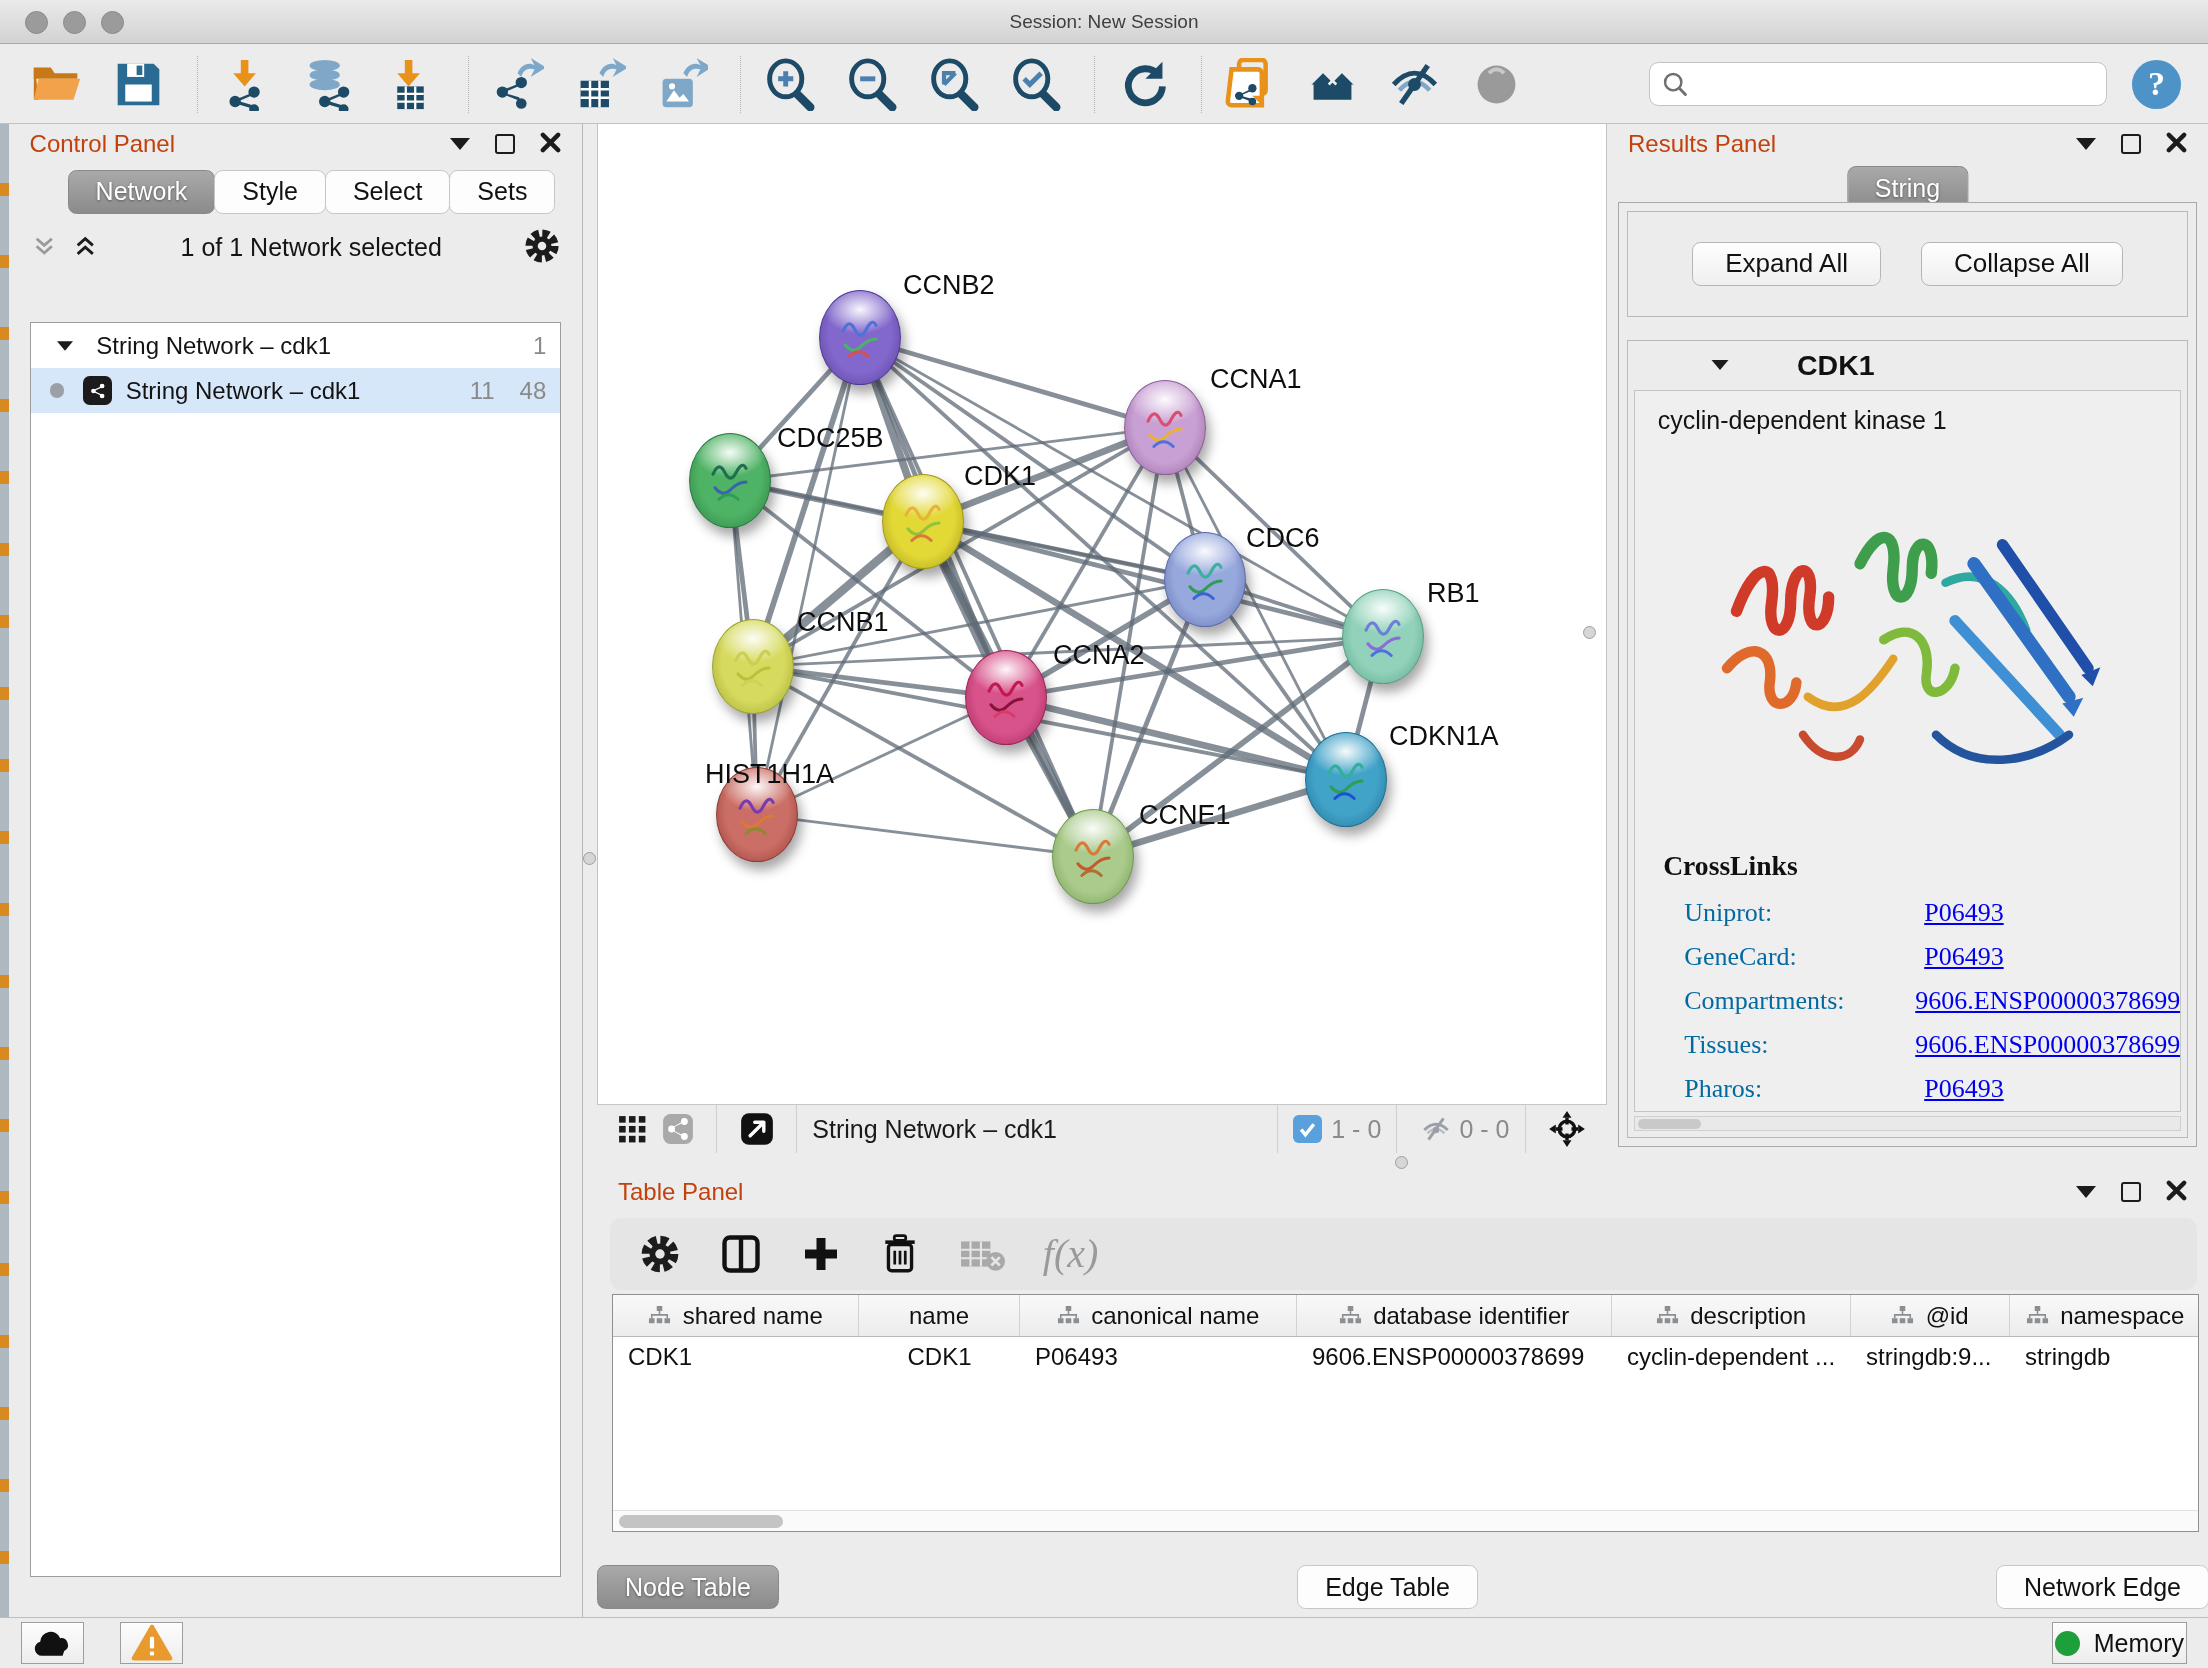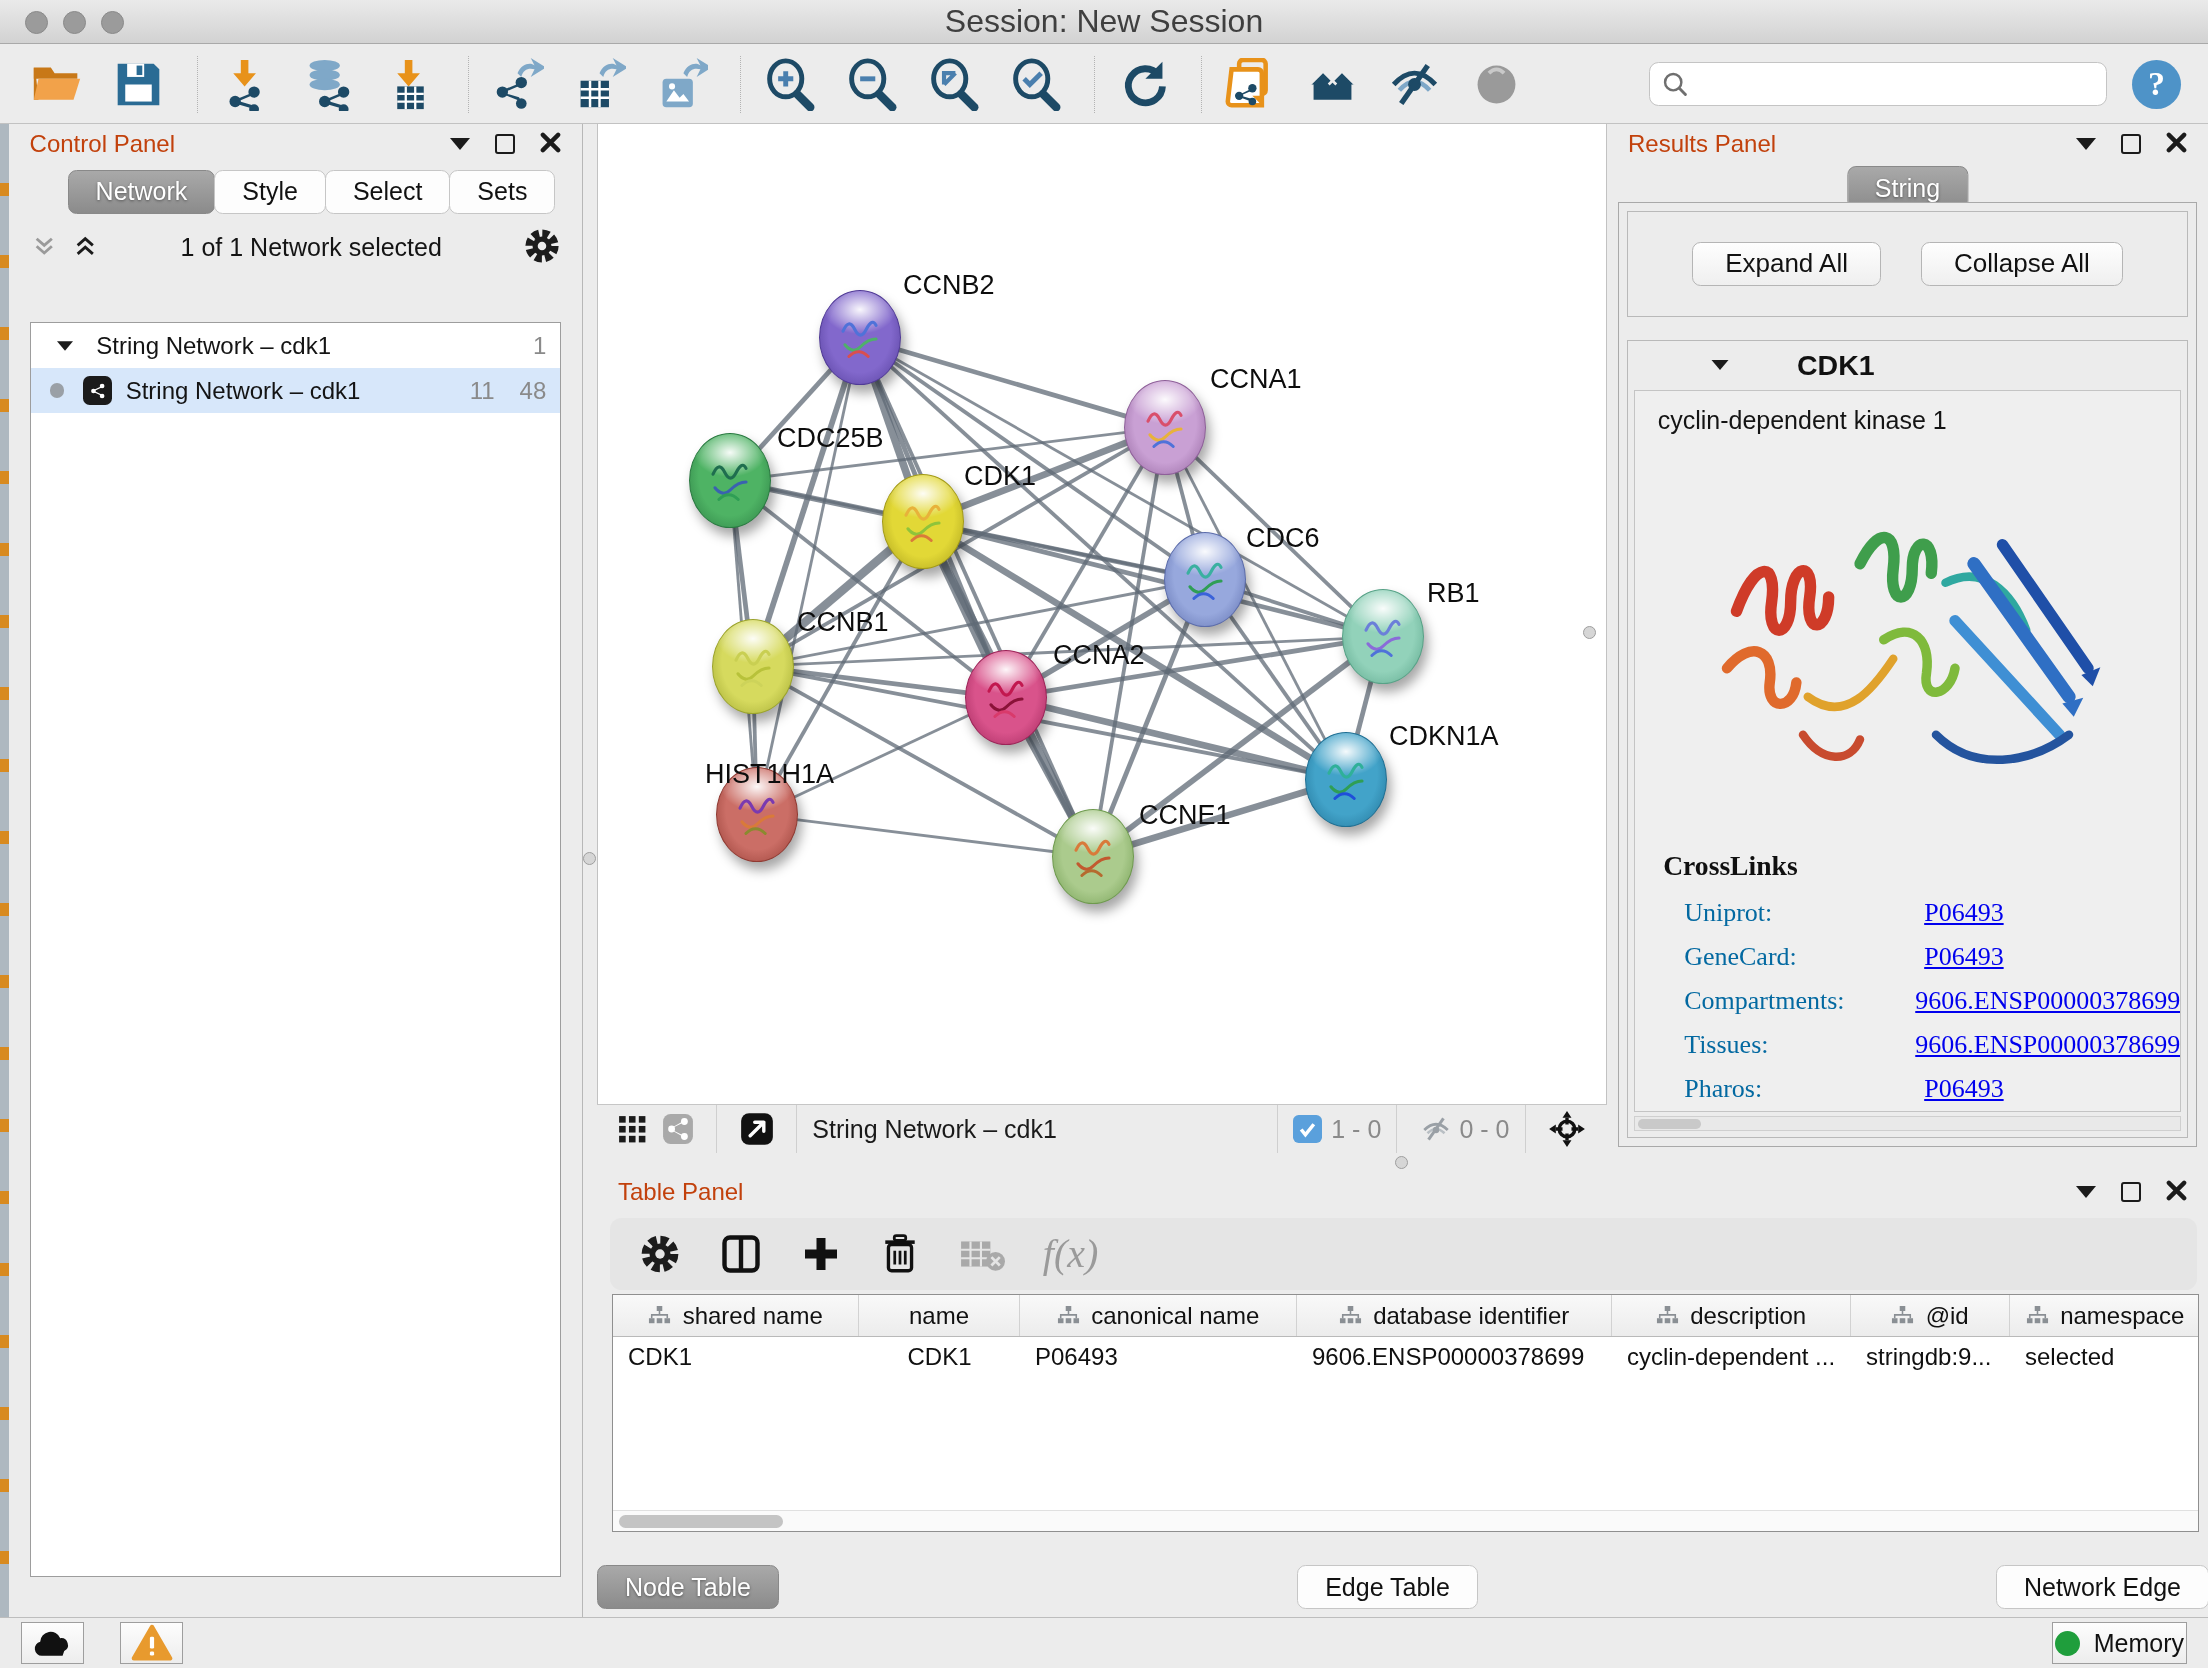--- a/index.html
+++ b/index.html
@@ -5,21 +5,21 @@
   * { margin:0; padding:0; box-sizing:border-box; }
   html,body { width:2208px; height:1668px; overflow:hidden; font-family:"Liberation Sans", sans-serif; background:#ececec; }
   .window { position:relative; width:2208px; height:1668px; background:#ececec; }
 
   
   .titlebar { position:absolute; left:0; top:0; width:100%; height:44px;
     background:linear-gradient(#eaeaea,#d2d2d2); border-bottom:1px solid #a9a9a9;
     display:flex; align-items:center; justify-content:center; }
   .traffic { position:absolute; left:25px; top:10.5px; display:flex; gap:15px; }
   .traffic span { width:23px; height:23px; border-radius:50%; background:#9b9b9b; border:1px solid #8a8a8a; }
-  .win-title { font-size:32px; color:#3f3f3f; }
+  .win-title { font-size:19px; color:#3f3f3f; }
 
   
   .toolbar { position:absolute; left:0; top:45px; width:100%; height:79px; background:#ececec;
     border-bottom:1.9px solid #c2c2c2; display:flex; align-items:center; padding:0 27px; }
   .tb-icon { width:59px; height:59px; display:flex; align-items:center; justify-content:center; margin-right:23px; }
   .tb-icon svg { width:53px; height:53px; }
   .tb-sep { height:57px; border-left:1.9px dotted #b3b3b3; margin:0 19px 0 5.7px; }
   .search-box { margin-left:auto; width:458px; height:44px; background:#fff; border:1.9px solid #c4c4c4;
     border-radius:9.5px; display:flex; align-items:center; padding:0 11.4px; }
   .search-box svg { width:28.5px; height:28.5px; margin-right:7.6px; }
@@ -759,21 +759,21 @@
           <span>namespace</span>
         </div>
       </div>
       <div class="tp-row">
         <div class="td-cell" style="width:246px">CDK1</div>
         <div class="td-cell" style="width:161px; justify-content:center; padding-left:0">CDK1</div>
         <div class="td-cell" style="width:277px">P06493</div>
         <div class="td-cell" style="width:315px">9606.ENSP00000378699</div>
         <div class="td-cell" style="width:239px">cyclin-dependent ...</div>
         <div class="td-cell" style="width:159px">stringdb:9...</div>
-        <div class="td-cell" style="width:190px">selected</div>
+        <div class="td-cell" style="width:190px">stringdb</div>
       </div>
       <div class="tp-hscroll">
           <div class="thumb"></div>
         </div>
     </div>
     <div class="tp-tabs">
       <div class="tab selected">Node Table</div>
       <div class="tab">Edge Table</div>
       <div class="tab">Network Edge</div>
     </div>

